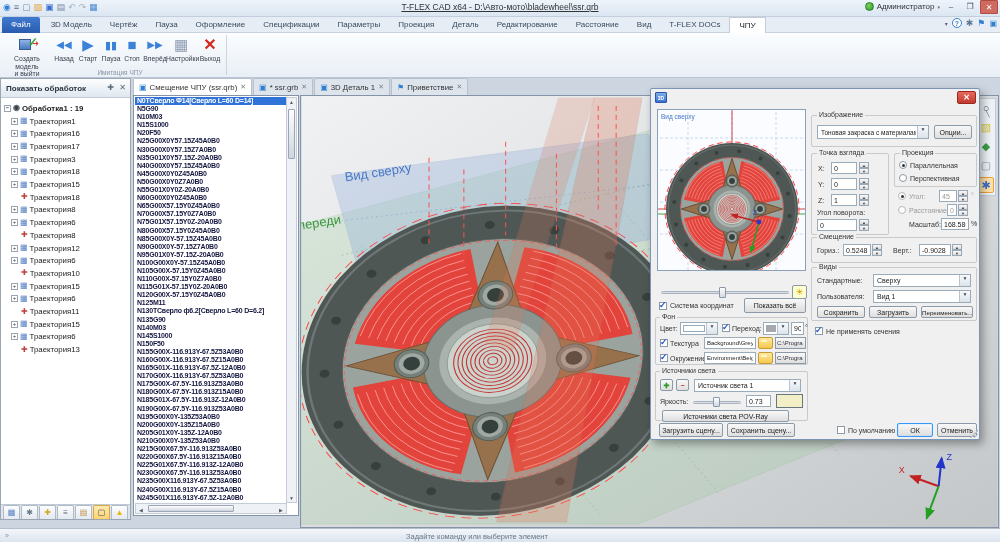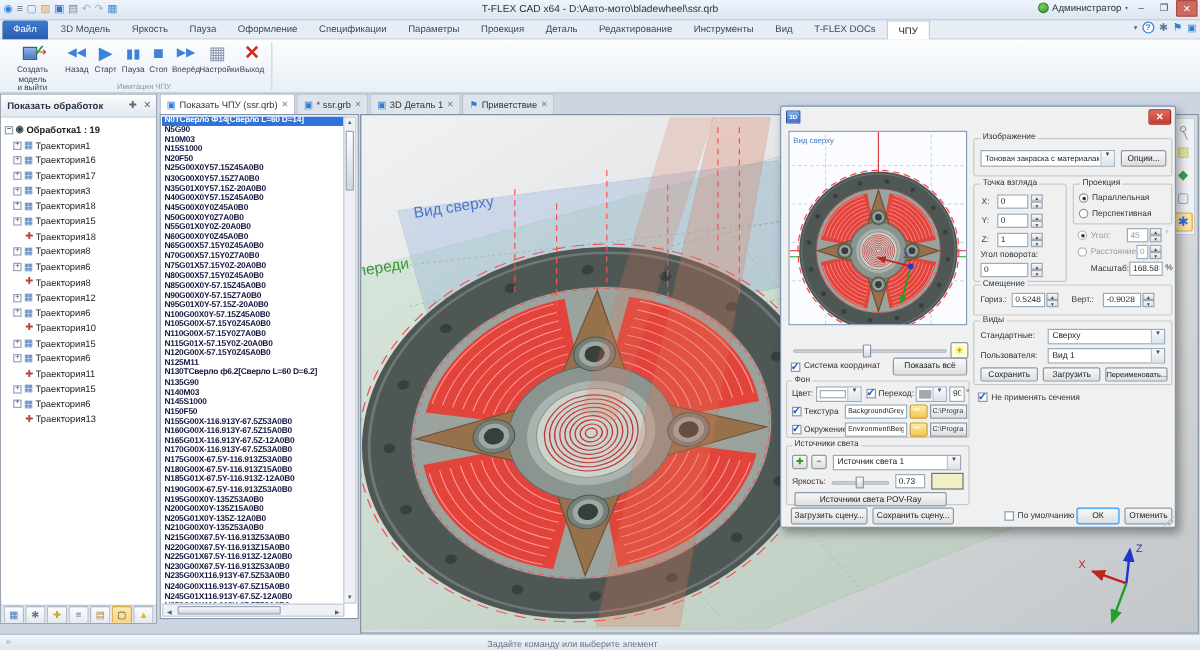--- a/index.html
+++ b/index.html
@@ -4,21 +4,21 @@
 <style>
   * { margin:0; padding:0; box-sizing:border-box; }
   html,body { width:1000px; height:542px; overflow:hidden; }
   body { font-family:"Liberation Sans", sans-serif; background:#cdd6e0; position:relative; font-size:8px; color:#222; }
 
   
   #titlebar { position:absolute; left:0; top:0; width:1000px; height:17px;
     background:linear-gradient(#eef4fb,#dbe6f3); border-bottom:1px solid #c3cfdd; }
   #qa { position:absolute; left:3px; top:1px; display:flex; gap:3px; align-items:center; }
   #qa .qi { font-size:9px; line-height:13px; cursor:default; }
-  #win-title { position:absolute; left:0; right:0; top:2px; text-align:center; font-size:8.5px; color:#333; }
+  #win-title { position:absolute; left:0; right:0; top:2px; text-align:center; font-size:8.5px; color:#333;text-decoration:underline; }
   #user-area { position:absolute; right:60px; top:2px; display:flex; align-items:center; gap:3px; font-size:8px; color:#333; }
   #user-dot { width:9px; height:9px; border-radius:50%; background:radial-gradient(circle at 35% 35%, #7fd05a,#2f9a2f); border:1px solid #268026; }
   .winbtn { position:absolute; top:0; width:18px; height:14px; text-align:center; font-size:8px; line-height:13px; color:#445; }
   #btn-close { background:#cf6a60; color:#fff; border:1px solid #b04a42; border-radius:1px; }
 
   
   #tabrow { position:absolute; left:0; top:17px; width:1000px; height:16px; background:#e7edf5; border-bottom:1px solid #c8d2de; }
   #ribbon-tabs { position:absolute; left:2px; top:0; height:16px; display:flex; }
   .rtab { padding:0 9px; font-size:8px; line-height:15px; color:#3a4document a50; color:#3a4a5c; cursor:default; }
   .rtab.file { background:linear-gradient(#3f7ad0,#2a5cae); color:#fff; border-radius:2px 2px 0 0; margin-right:2px; }
@@ -138,29 +138,29 @@
   </div>
   <div class="winbtn" style="right:40px;">–</div>
   <div class="winbtn" style="right:21px;">❐</div>
   <div class="winbtn" id="btn-close" style="right:2px;">✕</div>
 </div>
 
 <div id="tabrow">
   <div id="ribbon-tabs">
       <div class="rtab file">Файл</div>
       <div class="rtab">3D Модель</div>
-      <div class="rtab">Яркость</div>
+      <div class="rtab">Чертёж</div>
       <div class="rtab">Пауза</div>
       <div class="rtab">Оформление</div>
       <div class="rtab">Спецификации</div>
       <div class="rtab">Параметры</div>
       <div class="rtab">Проекция</div>
       <div class="rtab">Деталь</div>
       <div class="rtab">Редактирование</div>
-      <div class="rtab">Инструменты</div>
+      <div class="rtab">Расстояние</div>
       <div class="rtab">Вид</div>
       <div class="rtab">T-FLEX DOCs</div>
       <div class="rtab active">ЧПУ</div>
     </div>
   <div id="tabrow-icons">
     <span style="font-size:6px;color:#667;">▾</span>
     <span id="help-circle">?</span>
     <span style="font-size:9px;color:#5a7a9a;">✱</span>
     <span style="font-size:9px;color:#2e7fd0;">⚑</span>
     <span style="font-size:8px;color:#2e7fd0;">▣</span>
@@ -317,21 +317,21 @@
       <div class="mtab" style="color: rgb(90, 106, 122);">≡</div>
       <div class="mtab" style="color: rgb(184, 134, 58);">▤</div>
       <div class="mtab on" style="color: rgb(52, 68, 90);">▢</div>
       <div class="mtab" style="color: rgb(232, 184, 0);">▲</div>
     </div>
 </div>
 
 <div id="doc-tabs">
     <div class="dtab active">
       <span class="dic" style="color:#2e7fd0">▣</span>
-      <span>Показать ЧПУ (ssr.qrb)</span>
+      <span>Смещение ЧПУ (ssr.qrb)</span>
       <span class="x">✕</span>
     </div>
     <div class="dtab">
       <span class="dic" style="color:#2e7fd0">▣</span>
       <span>* ssr.grb</span>
       <span class="x">✕</span>
     </div>
     <div class="dtab">
       <span class="dic" style="color:#2e7fd0">▣</span>
       <span>3D Деталь 1</span>

